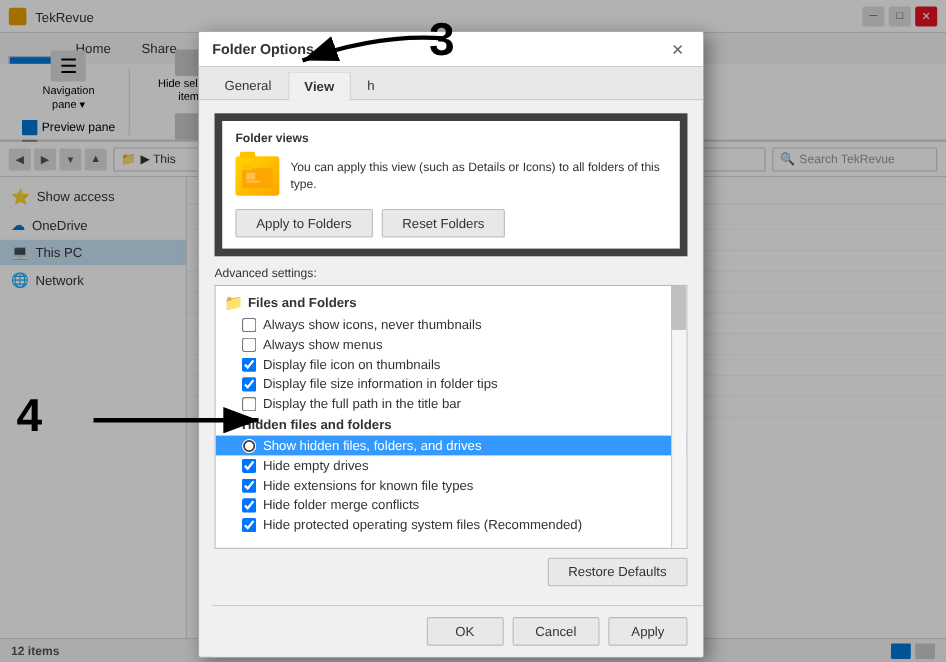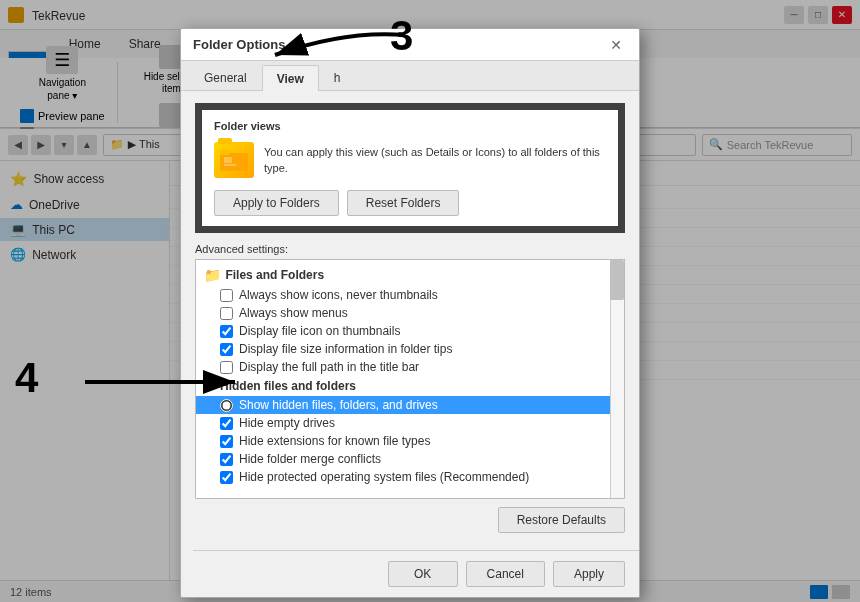--- a/index.html
+++ b/index.html
@@ -176,20 +176,21 @@
     .status-bar {
       height: 22px;
       background: #f7f7f7;
       border-top: 1px solid #ddd;
       display: flex;
       align-items: center;
       padding: 0 10px;
       font-size: 11px;
       color: #555;
       justify-content: space-between;
+      font-weight: bold;
     }
 
     
     .overlay {
       position: absolute;
       top: 0; left: 0; right: 0; bottom: 0;
       background: rgba(0,0,0,0.3);
       display: flex;
       align-items: center;
       justify-content: flex-start;

